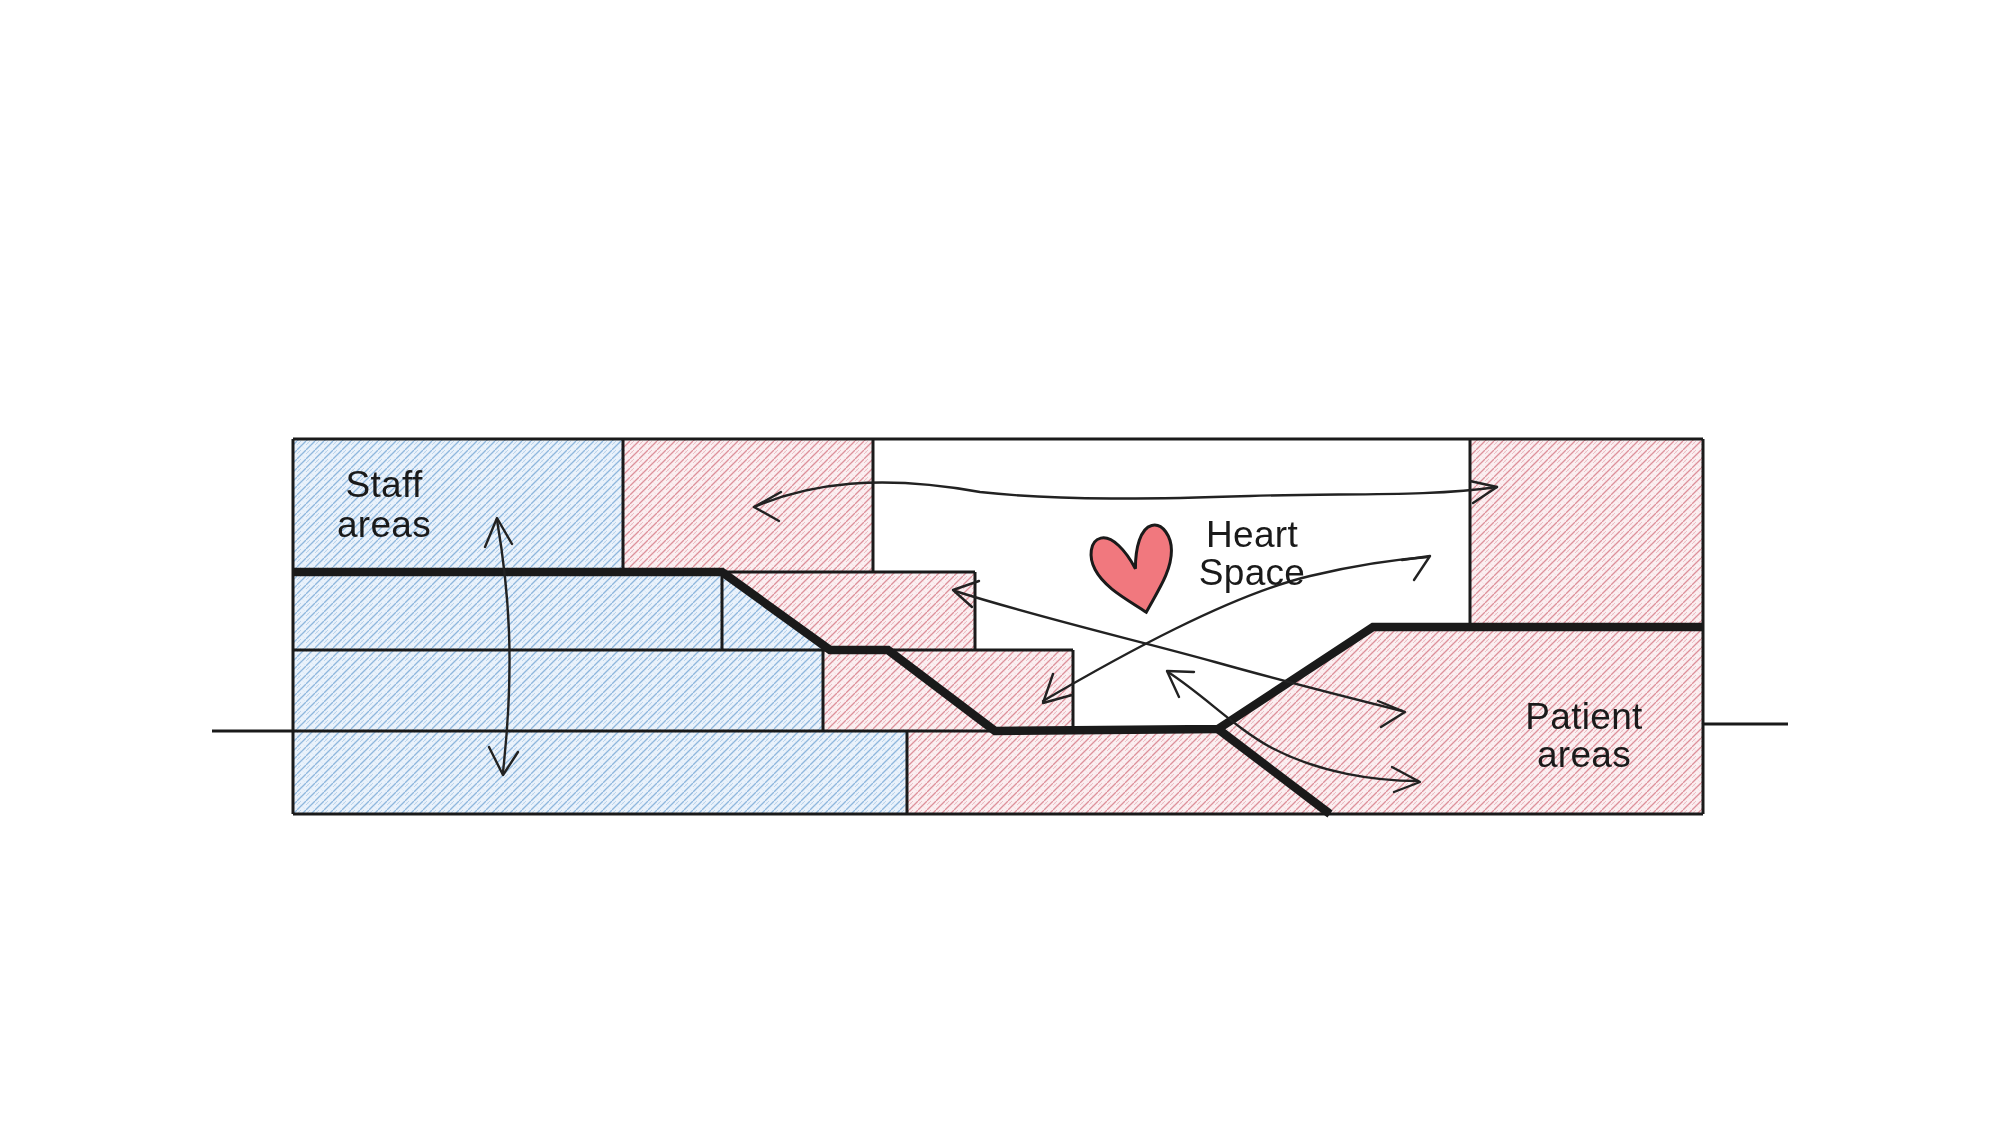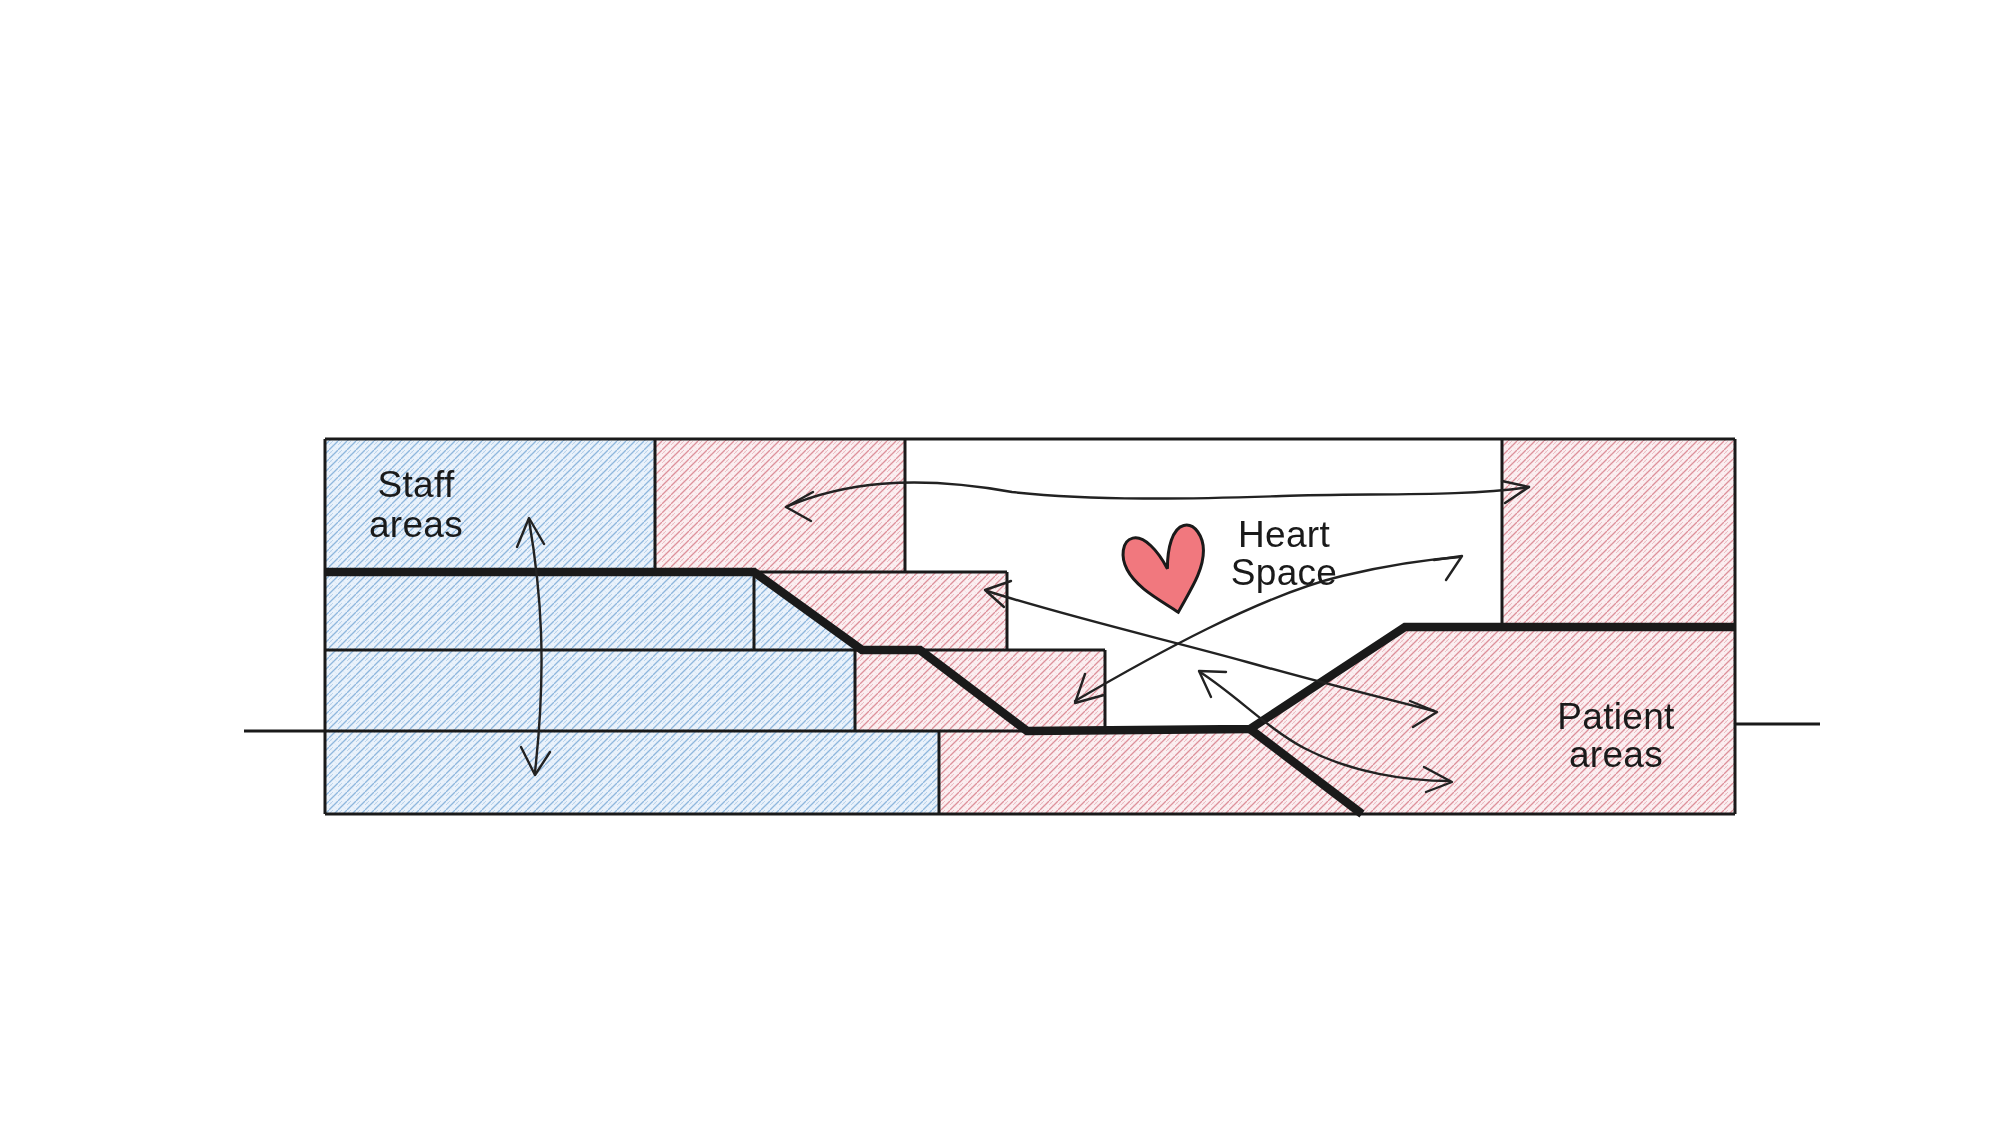--- a/index.html
+++ b/index.html
@@ -6,21 +6,20 @@
     margin: 0;
     padding: 0;
     background: var(--background, #ffffff);
   }
   .canvas {
     position: relative;
     width: 1852px;
     height: 1125px;
     background: var(--background, #ffffff);
     overflow: hidden;
-    padding-left: 32px;
   }
   svg { display: block; }
 
   .thin {
     stroke: var(--line-color, #1a1a1a);
     stroke-width: 3;
     fill: none;
     stroke-linecap: butt;
   }
   .thick {

